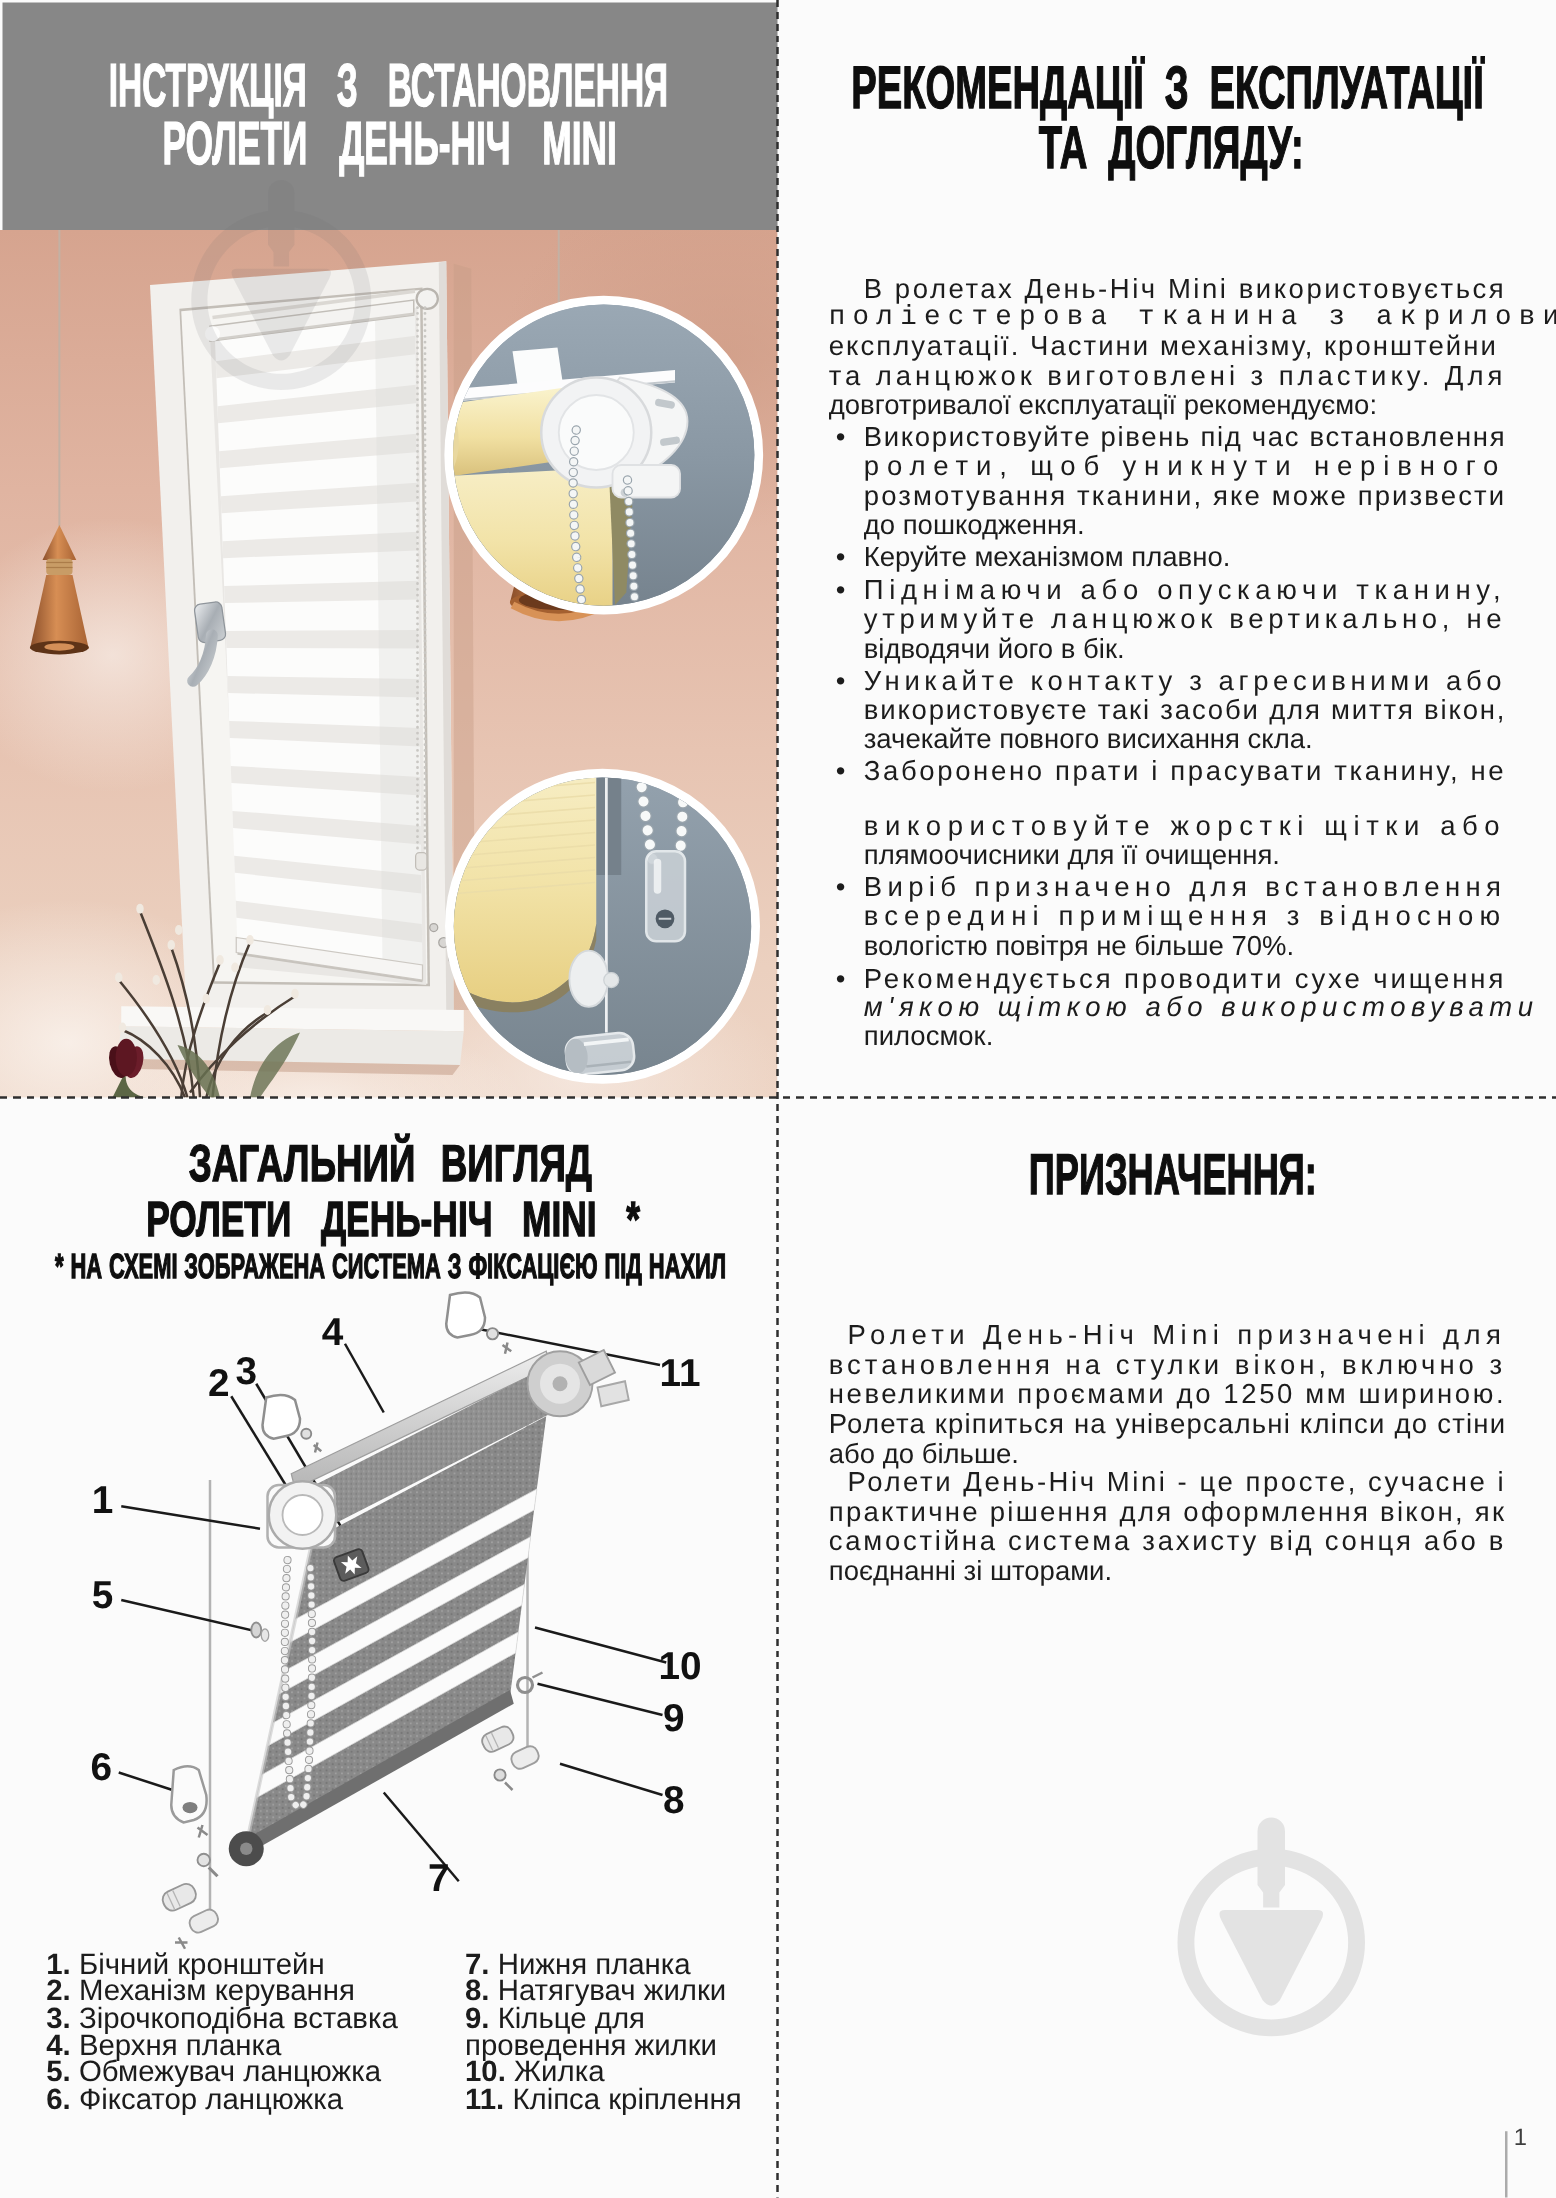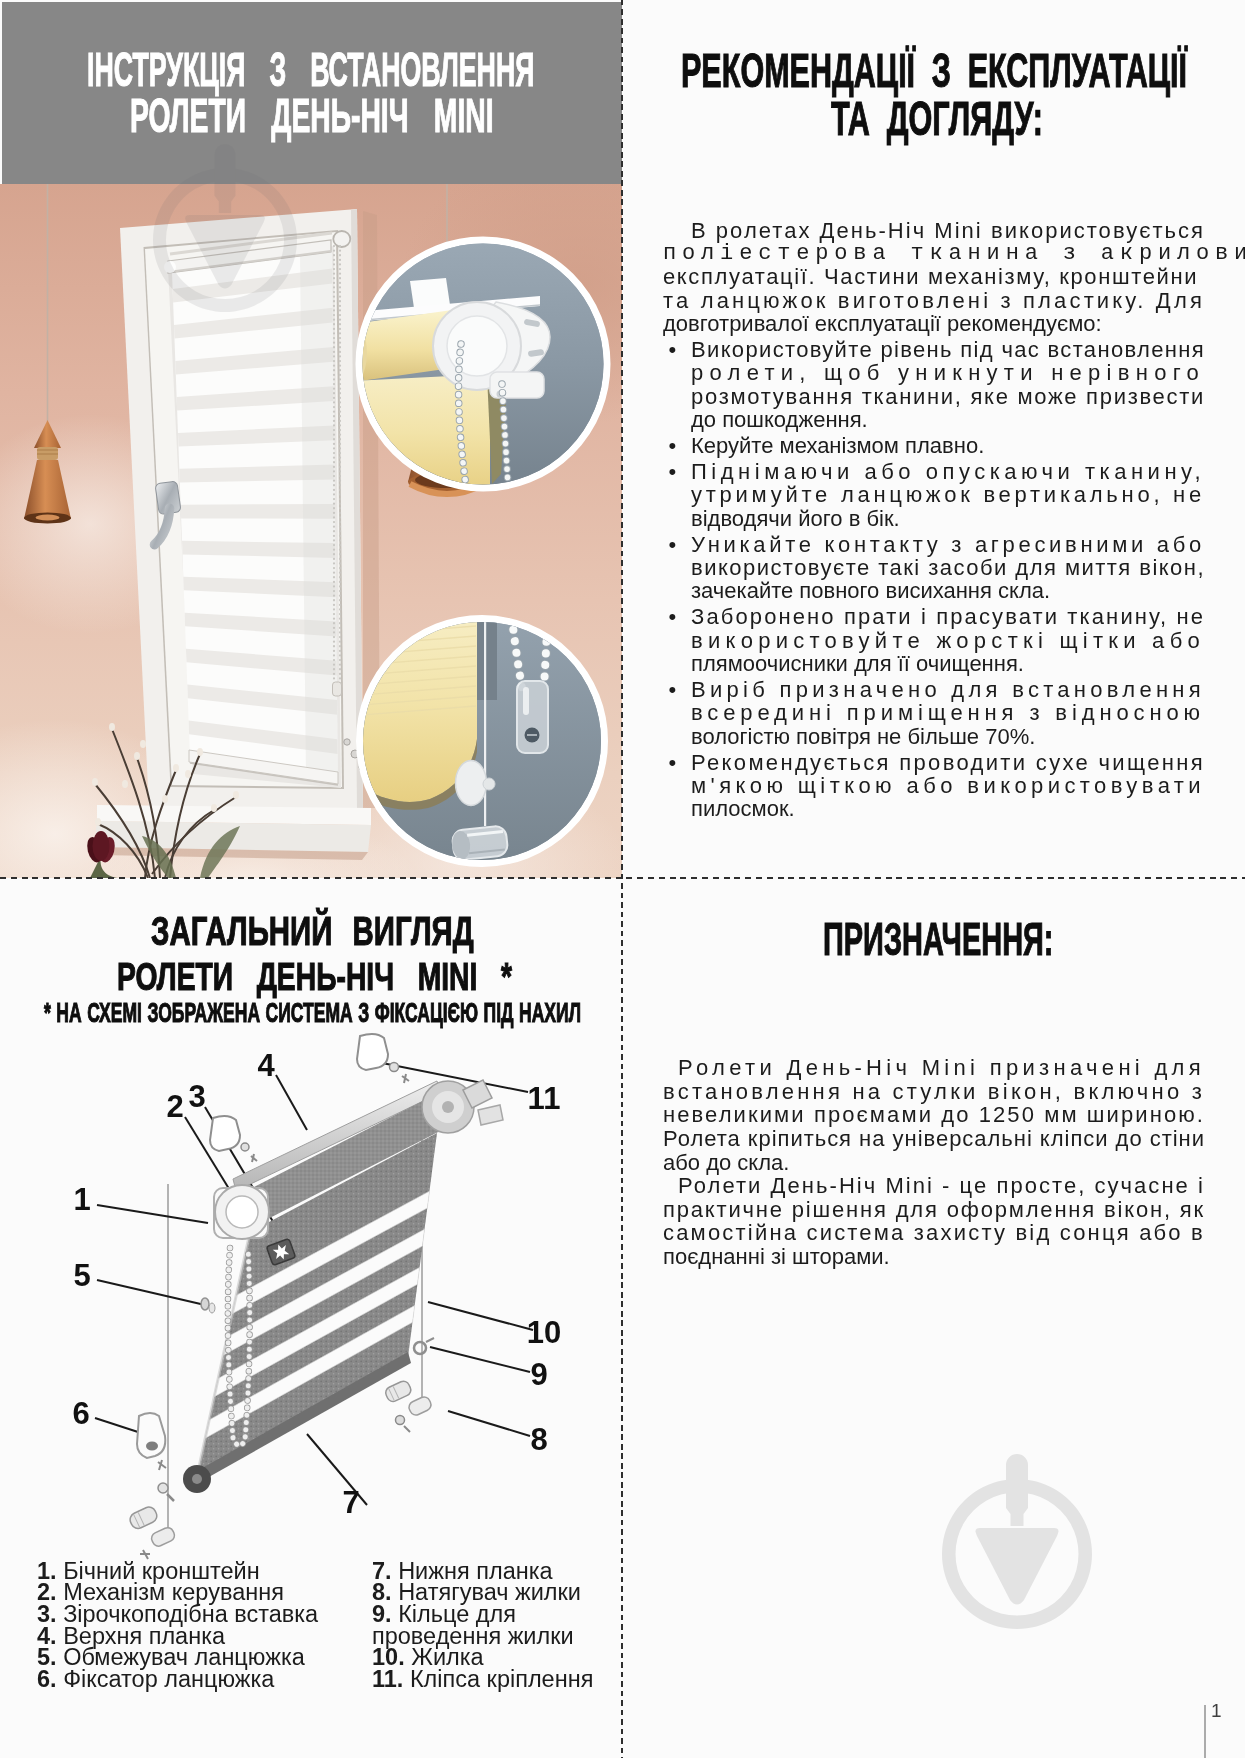--- a/index.html
+++ b/index.html
@@ -54,25 +54,25 @@
 #r04{letter-spacing:3.159px;}
 #r06{letter-spacing:1.339px;}
 #r07{letter-spacing:6.274px;}
 #r08{letter-spacing:1.702px;}
 #r11{letter-spacing:4.514px;}
 #r12{letter-spacing:3.746px;}
 #r14{letter-spacing:3.691px;}
 #r15{letter-spacing:4.032px;}
 #r16{letter-spacing:1.465px;}
 #r18{letter-spacing:2.111px;}
-#r19{letter-spacing:5.269px;}
+#r19{letter-spacing:5.269px;margin-top:20px;}
 #r21{letter-spacing:4.288px;}
 #r22{letter-spacing:4.885px;}
 #r24{letter-spacing:2.337px;}
-#r25{letter-spacing:4.413px;}
+#r25{letter-spacing:4.413px;font-style:italic;}
 #s01{letter-spacing:4.314px;}
 #s02{letter-spacing:3.226px;}
 #s03{letter-spacing:2.091px;}
 #s04{letter-spacing:0.977px;}
 #s06{letter-spacing:2.045px;}
 #s07{letter-spacing:1.820px;}
 #s08{letter-spacing:2.193px;}
 </style>
 </head>
 <body>
@@ -146,21 +146,21 @@
     <div><b>11.</b> Кліпса кріплення</div>
   </div>
 
   <span class="cx hb" id="t4a" style="top:916.2px;font-size:46px;">ПРИЗНАЧЕННЯ:</span>
 
   <div class="body2">
     <div class="ln ind2" id="s01">Ролети День-Ніч Mini призначені для</div>
     <div class="ln" id="s02">встановлення на стулки вікон, включно з</div>
     <div class="ln" id="s03">невеликими проємами до 1250 мм шириною.</div>
     <div class="ln" id="s04">Ролета кріпиться на універсальні кліпси до стіни</div>
-    <div class="ln" id="s05">або до скла.</div>
+    <div class="ln" id="s05">або до більше.</div>
     <div class="ln ind2" id="s06">Ролети День-Ніч Mini - це просте, сучасне і</div>
     <div class="ln" id="s07">практичне рішення для оформлення вікон, як</div>
     <div class="ln" id="s08">самостійна система захисту від сонця або в</div>
     <div class="ln" id="s09">поєднанні зі шторами.</div>
   </div>
 
 <svg class="photo" width="622" height="694" viewBox="0 0 622 694">
 <defs>
 <linearGradient id="wallg" x1="0" y1="0" x2="0" y2="1">
  <stop offset="0" stop-color="#d6a48f"></stop>

